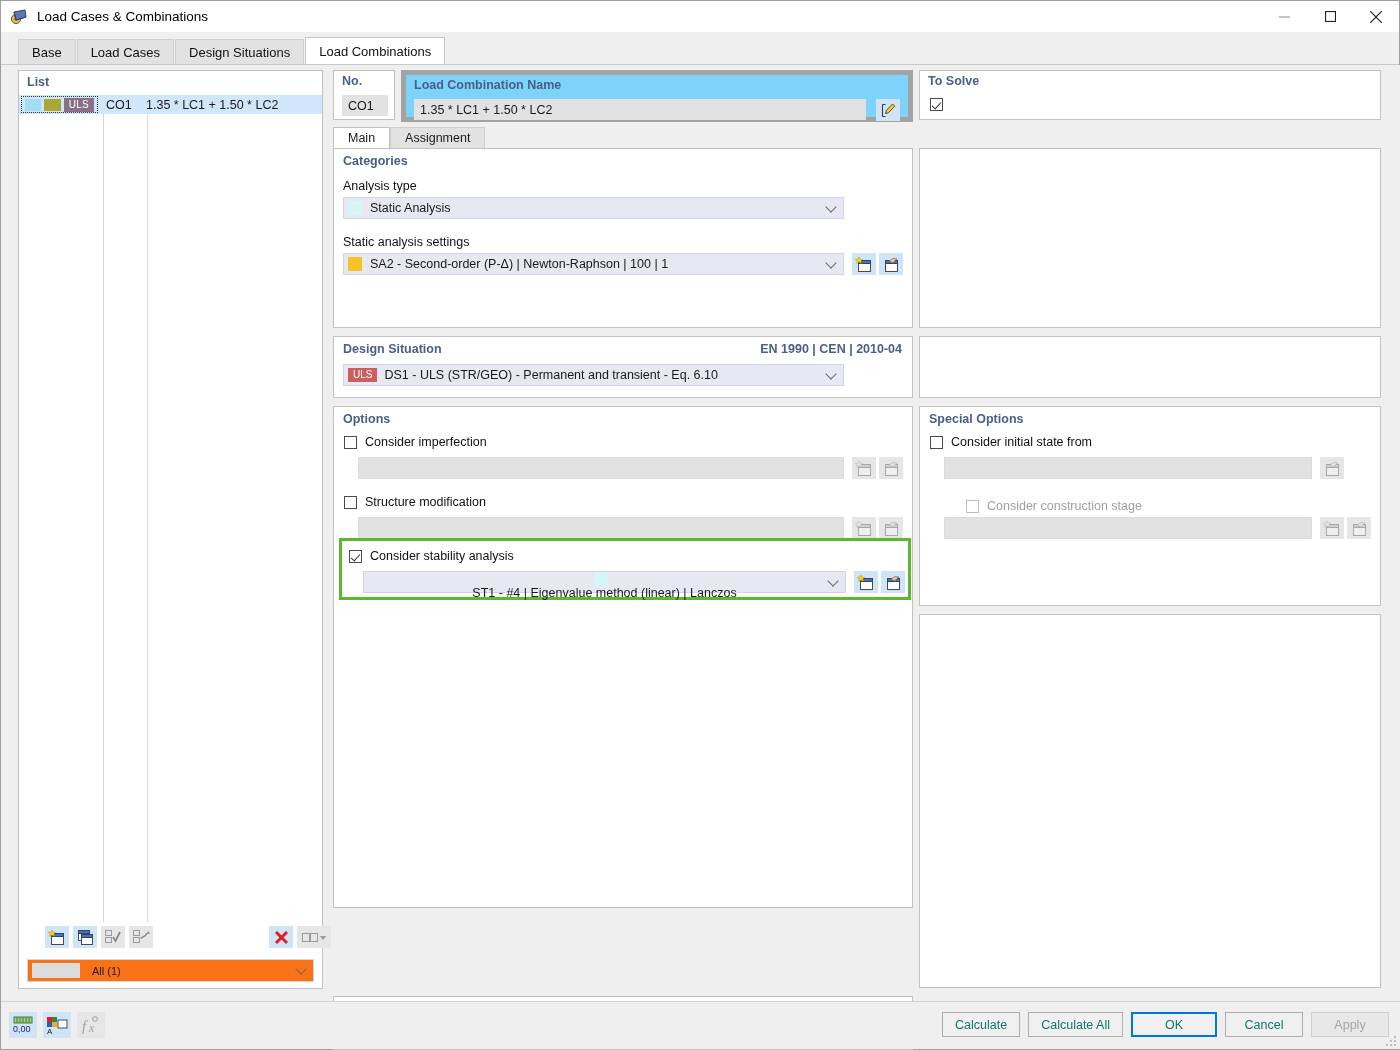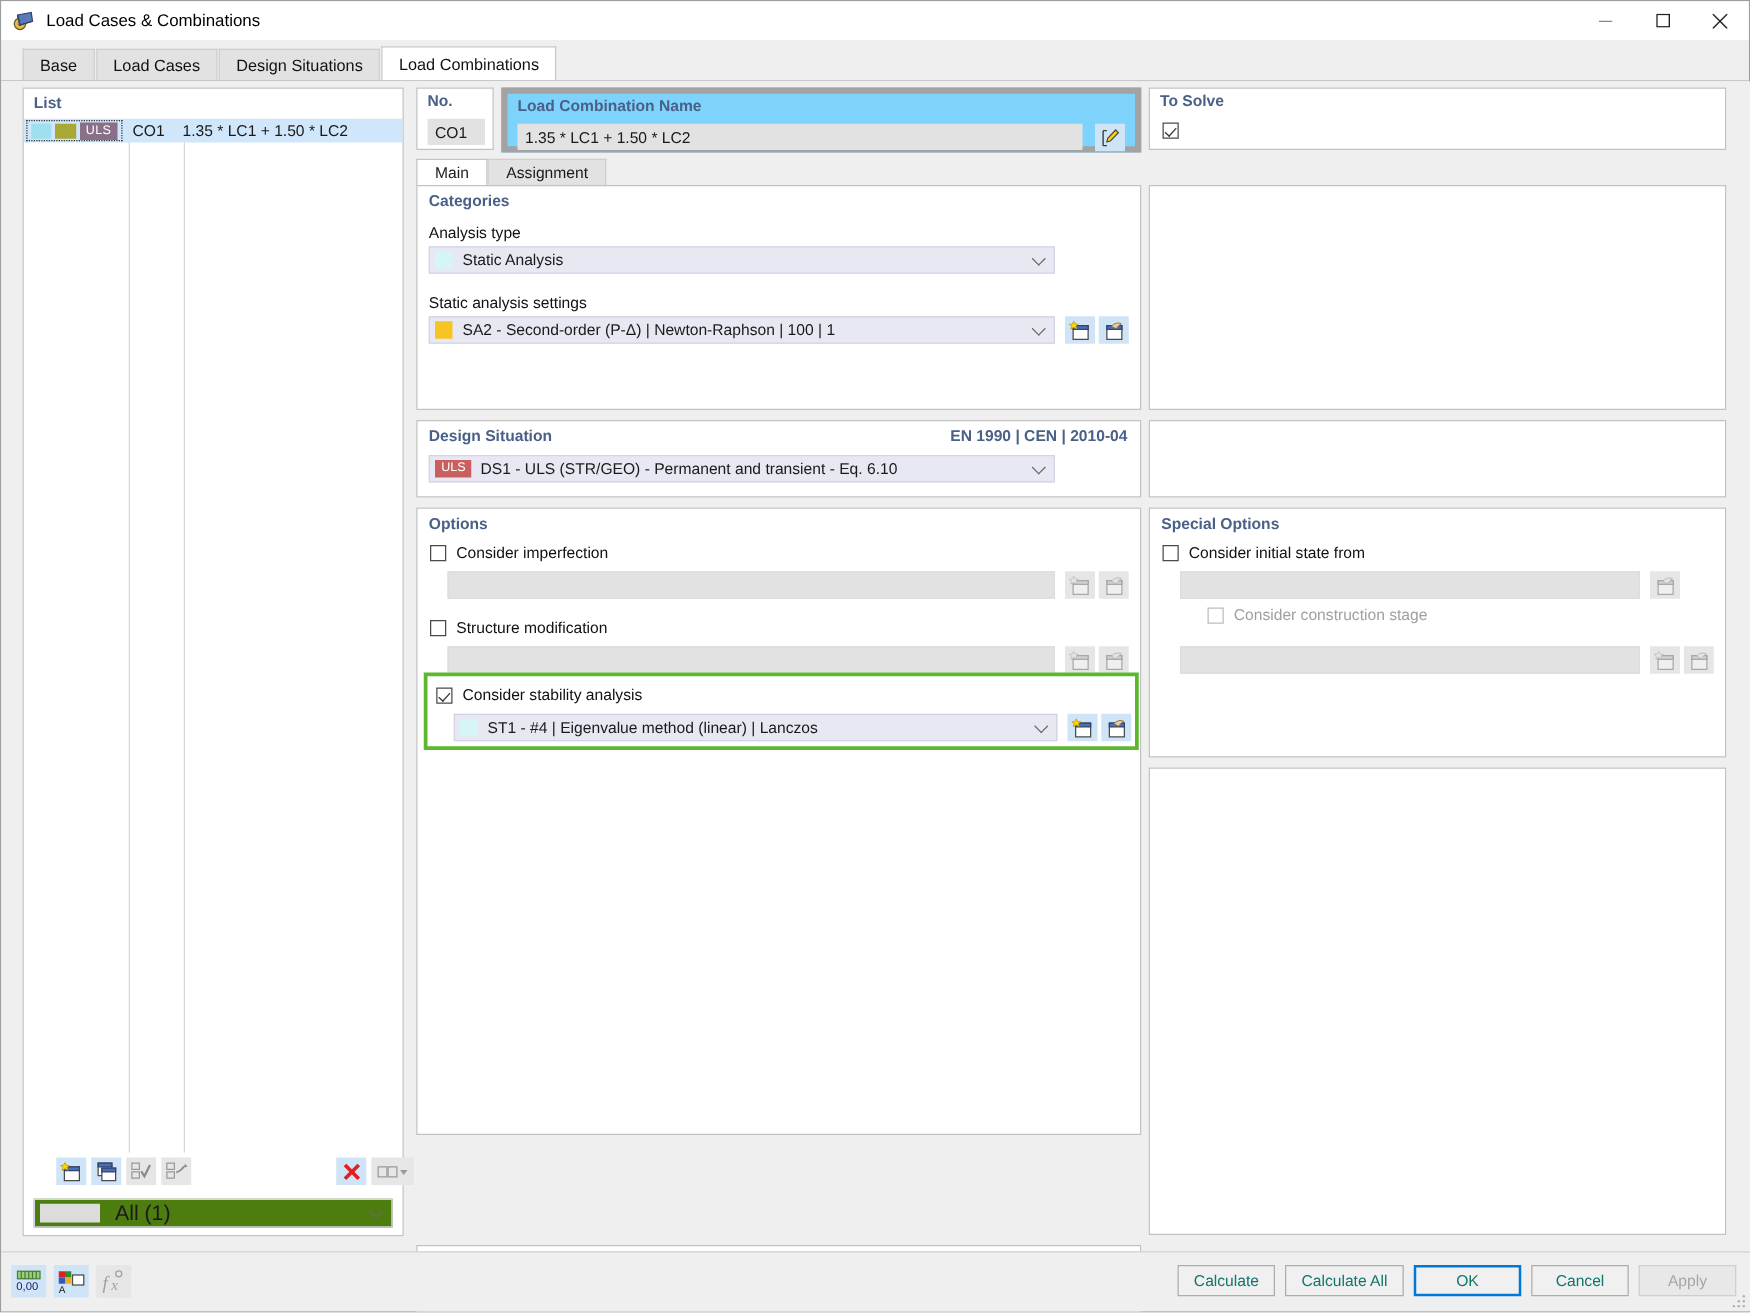--- a/index.html
+++ b/index.html
@@ -51,22 +51,22 @@
                letter-spacing:.3px; line-height:12px; }
   .rowcell-no { width:42px; padding-left:8px; }
   .rowcell-name { padding-left:6px; }
 
   .list-toolbar { position:absolute; left:0; right:0; bottom:34px; height:30px; }
   .tb-btn { width:24px; height:22px; display:inline-flex; align-items:center; justify-content:center;
             position:relative; vertical-align:middle; }
   .tb-btn.hl { background:#cfe4f7; }
   .tb-btn.dis { background:#e6e6e6; }
   .filter-combo { position:absolute; left:8px; right:8px; bottom:6px; height:23px;
-                  background:#4d7c0f; border:1px solid #d2d4e4; display:flex; align-items:center;
-                  font-size:17px; padding:0 4px; }
+                  background:#f97316; border:1px solid #d2d4e4; display:flex; align-items:center;
+                  font-size:11px; padding:0 4px; }
   .filter-swatch { width:48px; height:15px; background:#dcdcdc; margin-right:12px; }
 
   
   .top-no { position:absolute; left:332px; top:5px; width:62px; height:50px;
             background:#fff; border:1px solid #c2c2c2; }
   .top-name { position:absolute; left:400px; top:5px; width:512px; height:52px;
               background:#7dd3fc; border:5px solid #a3a3a3; }
   .top-solve { position:absolute; left:918px; top:5px; width:462px; height:50px;
                background:#fff; border:1px solid #c2c2c2; }
   .fld-label { font-size:12.5px; font-weight:bold; color:#4a6087; padding:3px 0 0 8px; }
@@ -353,21 +353,21 @@
           <path d="M7 5 q4 -4 8 -2 q-3 2 -4 4 z" fill="#e4e4e4" stroke="#b4b4b4" stroke-width=".7"></path>
         </svg>
       </span>
     </div>
 
     <div class="green-box" style="left:338px; top:473px; width:572px; height:62px;">
       <div class="cbrow" style="position:absolute;left:7px;top:8px;">
         <span class="cb on"></span>
         <span class="lbl">Consider stability analysis</span>
       </div>
-      <div class="combo" style="position:absolute;left:21px;top:30px;right:62px;">
+      <div class="combo" style="position:absolute;left:21px;top:30px;right:62px;flex-direction:column;">
         <span class="cswatch" style="background:#d5f5f7;"></span>
         <span>ST1 - #4 | Eigenvalue method (linear) | Lanczos</span>
         <span class="chev"></span>
       </div>
       <span class="iconbtn" style="position:absolute;right:30px;top:30px;">
         <svg width="18" height="17" viewBox="0 0 18 17">
           <rect x="3.5" y="4.5" width="12" height="11" fill="#fff" stroke="#4a4a4a"></rect>
           <rect x="3.5" y="4.5" width="12" height="3" fill="#4a6fb5" stroke="#2f4470"></rect>
           <path d="M4 1 L5.2 3.2 L7.6 3.4 L5.8 5 L6.4 7.3 L4 6 L1.6 7.3 L2.2 5 L0.4 3.4 L2.8 3.2 Z" fill="#ffd400" stroke="#b08a00" stroke-width=".5"></path>
         </svg>
@@ -390,21 +390,21 @@
       </div>
       <div class="grey-input" style="position:absolute;left:24px;top:50px;right:68px;"></div>
       <span class="iconbtn dis" style="position:absolute;right:36px;top:50px;">
         <svg width="18" height="17" viewBox="0 0 18 17">
           <rect x="3.5" y="4.5" width="12" height="11" fill="#efefef" stroke="#a8a8a8"></rect>
           <rect x="3.5" y="4.5" width="12" height="3" fill="#cfcfcf" stroke="#a8a8a8"></rect>
           <path d="M7 5 q4 -4 8 -2 q-3 2 -4 4 z" fill="#e4e4e4" stroke="#b4b4b4" stroke-width=".7"></path>
         </svg>
       </span>
 
-      <div class="cbrow" style="position:absolute;left:10px;top:78px;padding-left:36px;">
+      <div class="cbrow" style="position:absolute;left:10px;top:92px;padding-left:36px;">
         <span class="cb dis"></span>
         <span class="lbl dimtext">Consider construction stage</span>
       </div>
       <div class="grey-input" style="position:absolute;left:24px;top:110px;right:68px;"></div>
       <span class="iconbtn dis" style="position:absolute;right:36px;top:110px;">
         <svg width="18" height="17" viewBox="0 0 18 17">
           <rect x="3.5" y="4.5" width="12" height="11" fill="#efefef" stroke="#a8a8a8"></rect>
           <rect x="3.5" y="4.5" width="12" height="3" fill="#cfcfcf" stroke="#a8a8a8"></rect>
           <path d="M4 1 L5.2 3.2 L7.6 3.4 L5.8 5 L6.4 7.3 L4 6 L1.6 7.3 L2.2 5 L0.4 3.4 L2.8 3.2 Z" fill="#e4e4e4" stroke="#b4b4b4" stroke-width=".5"></path>
         </svg>

